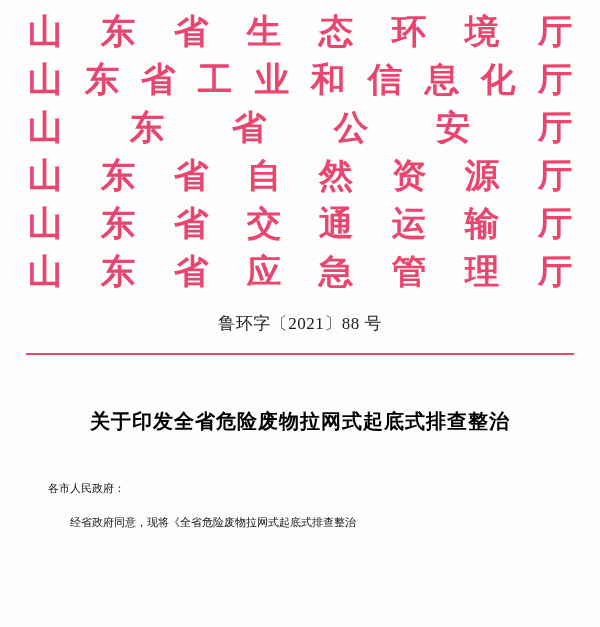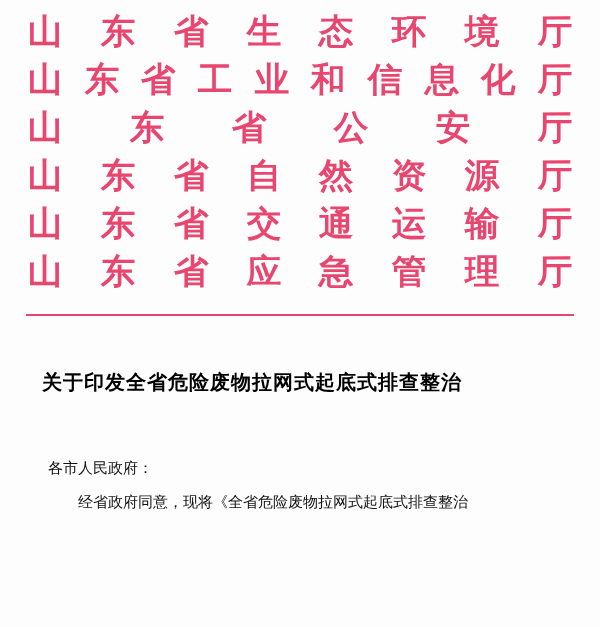--- a/index.html
+++ b/index.html
@@ -58,37 +58,36 @@
   
   .rule {
     margin: 18px 26px 0 26px;
     height: 2px;
     background: #e8456f;
   }
 
   
   .title-block {
     margin-top: 48px;
-    text-align: left;
+    text-align: center;
     font-weight: 700;
     font-size: 20px;
     line-height: 36px;
     color: #000000;
     letter-spacing: 1px;
-    padding-left: 42px;
   }
   .title-line {
     display: block;
   }
 
   
   .body-block {
-    margin-top: 53px;
+    margin-top: 34px;
     padding: 0 48px;
-    font-size: 15px;
+    font-size: 11px;
     line-height: 30px;
     color: #111111;
   }
   .salutation {
     text-align: left;
   }
   .para {
     margin-top: 4px;
     text-indent: 2em;
     text-align: justify;
@@ -163,20 +162,21 @@
       <span>省</span>
       <span>应</span>
       <span>急</span>
       <span>管</span>
       <span>理</span>
       <span>厅</span>
     </div>
 
   </div>
 
+  <div class="doc-number">鲁环字〔2021〕88 号</div>
 
   <div class="rule"></div>
 
   <div class="title-block">
     <span class="title-line">关于印发全省危险废物拉网式起底式排查整治</span>
   </div>
 
   <div class="body-block">
     <div class="salutation">各市人民政府：</div>
     <div class="para">经省政府同意，现将《全省危险废物拉网式起底式排查整治</div>

